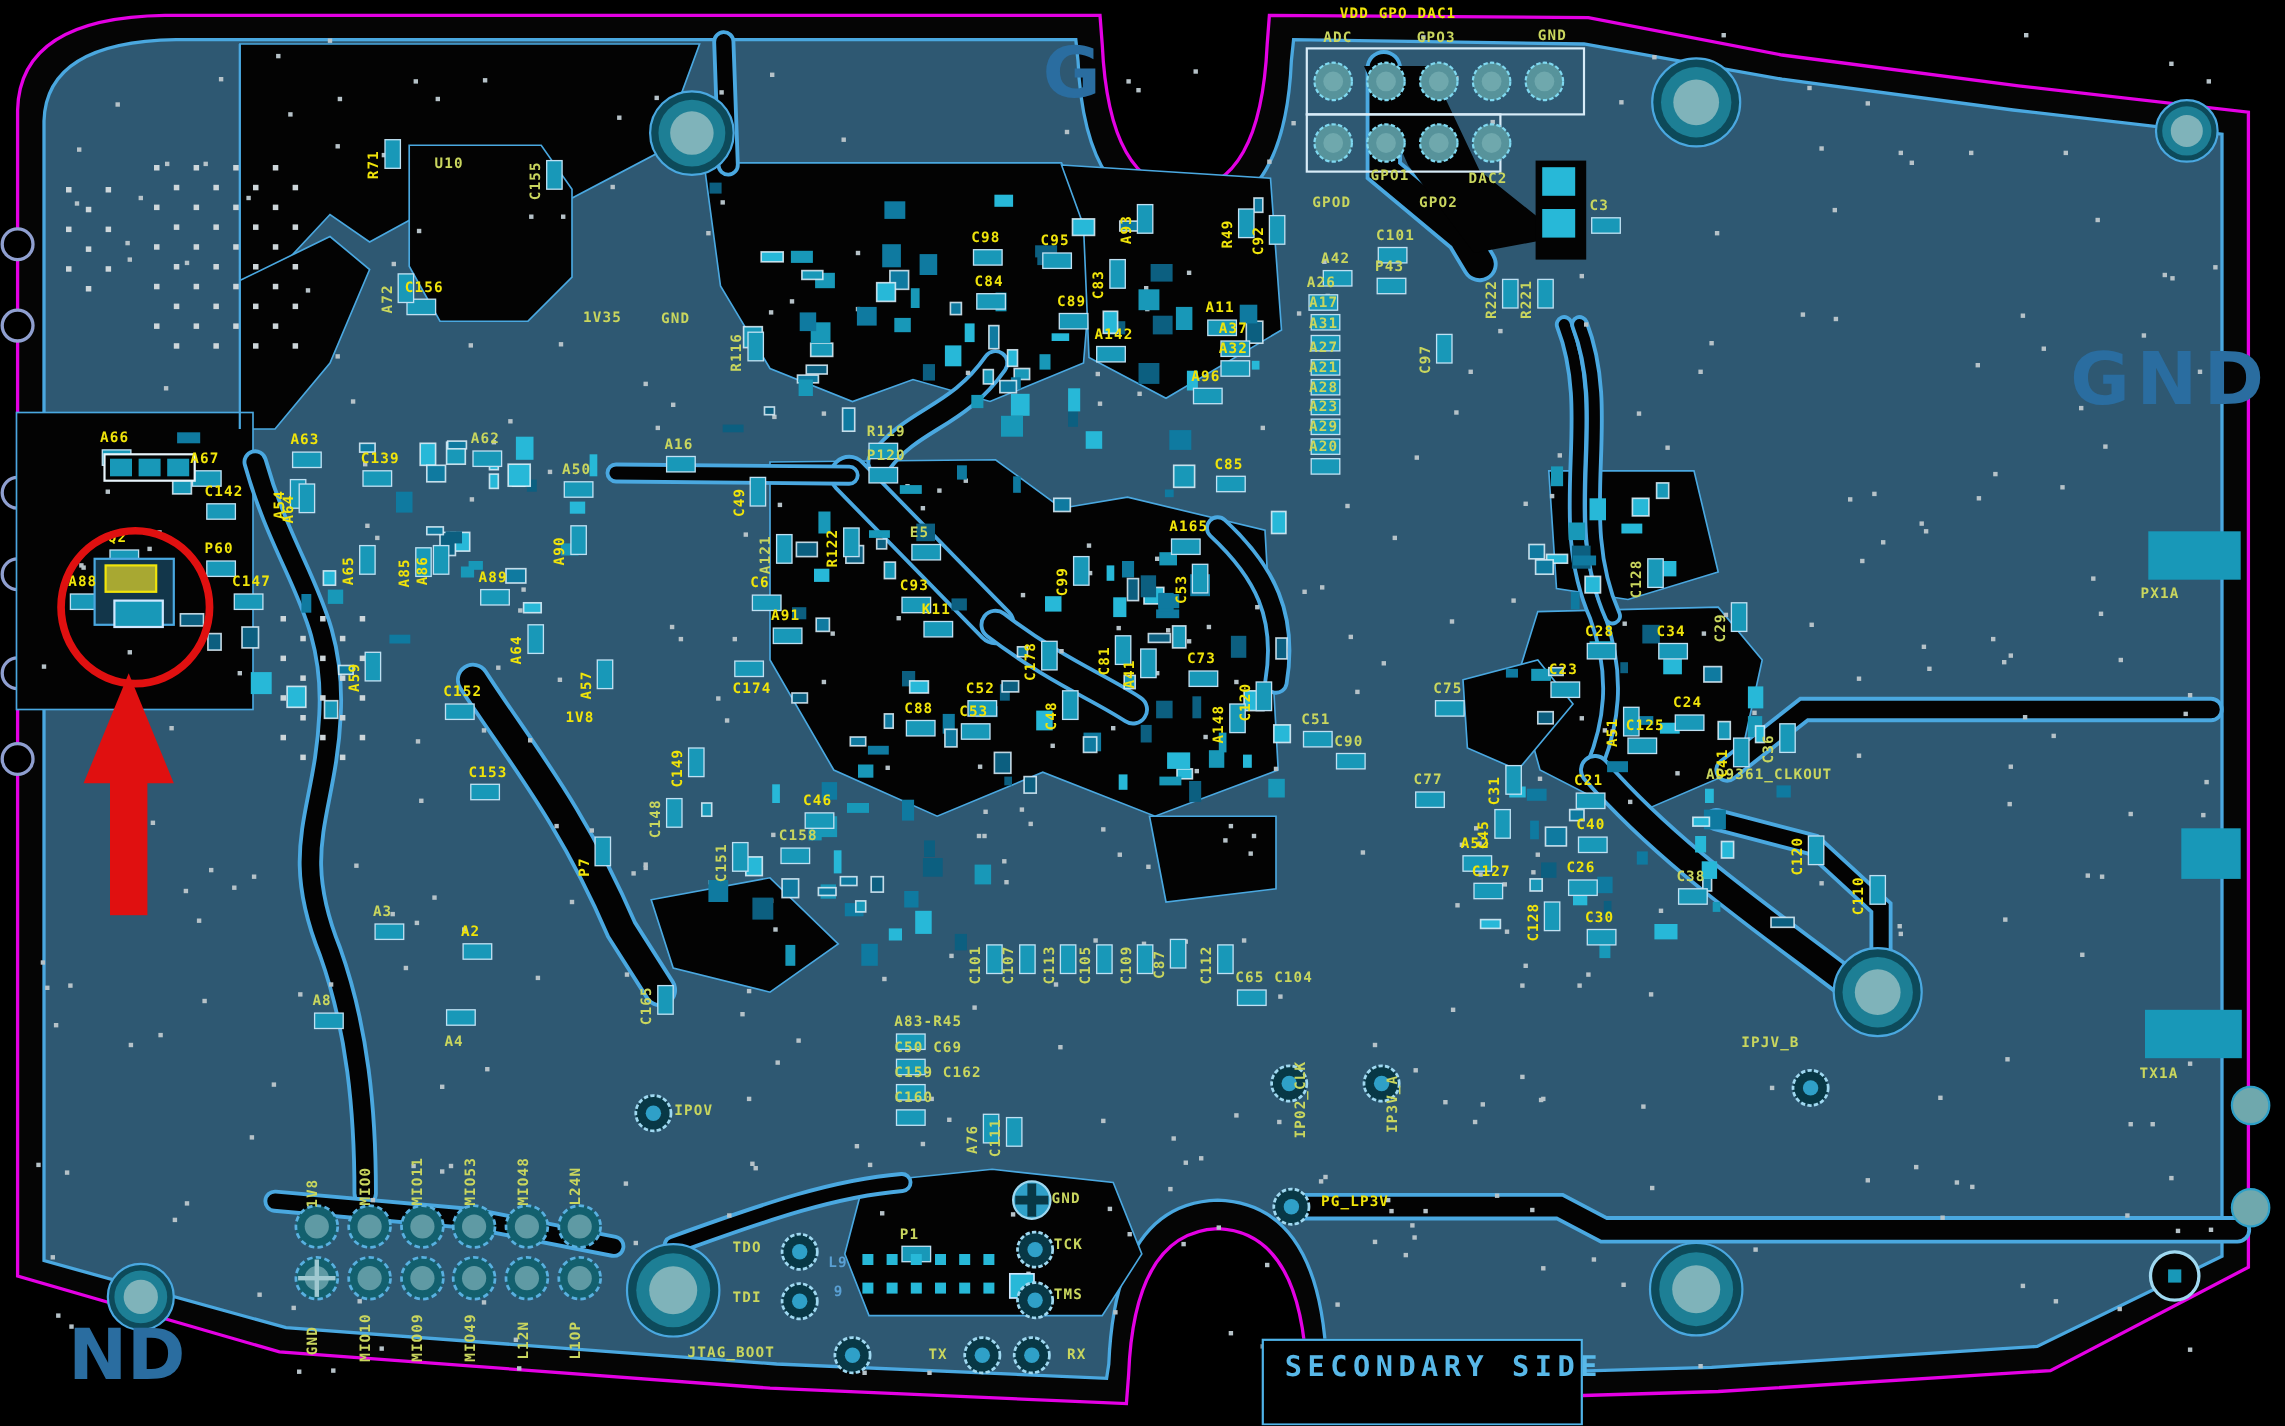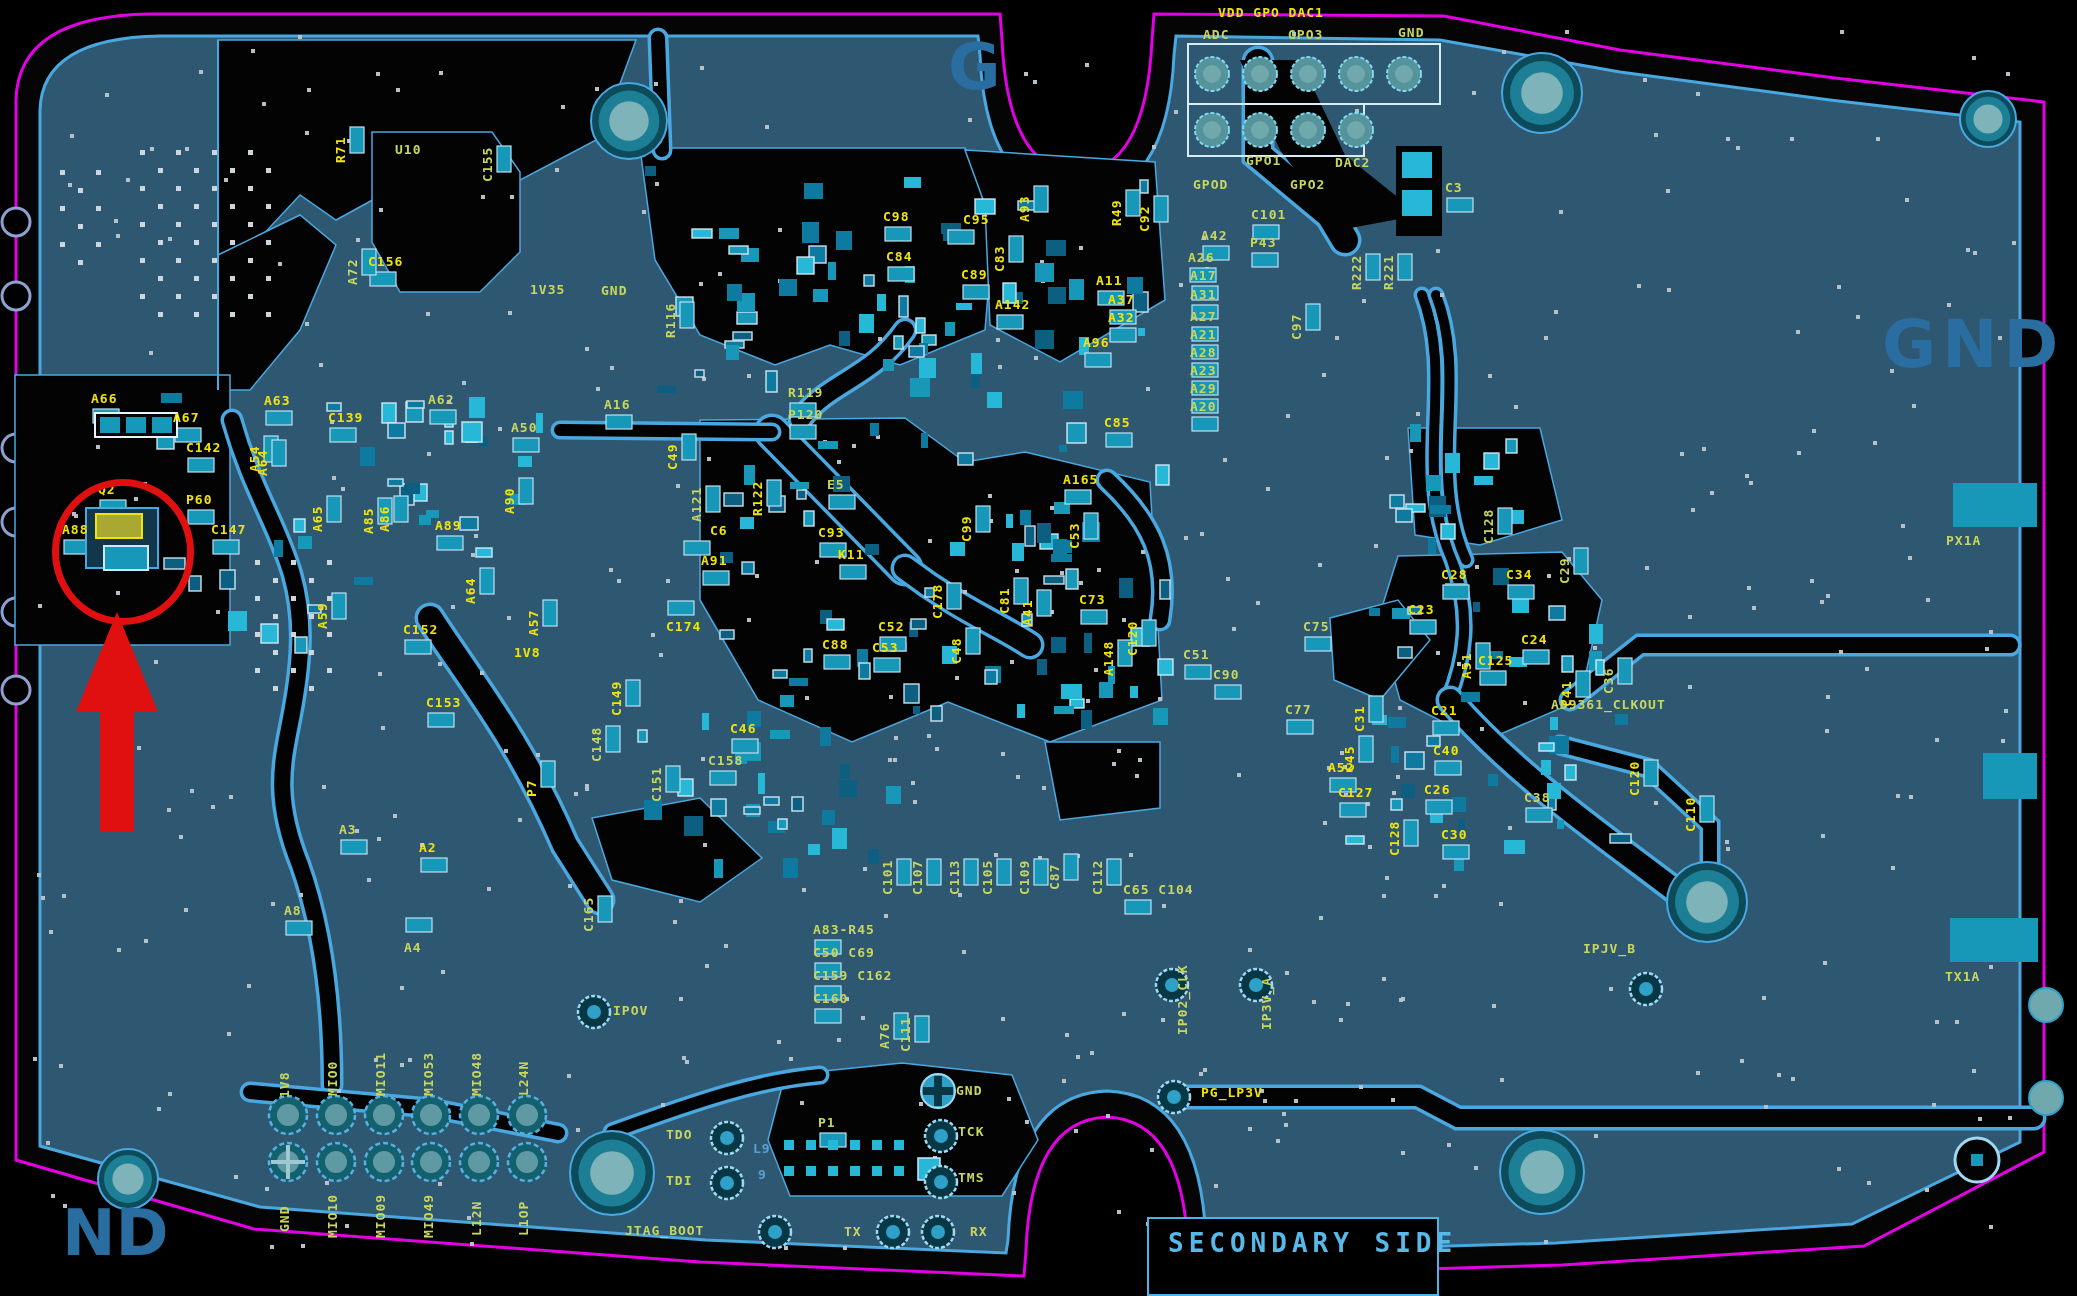--- a/index.html
+++ b/index.html
@@ -1158,21 +1158,21 @@
       <span class="lbl c-g" style="left: 1188px; top: 251px;">A26</span>
       <span class="lbl c-g" style="left: 1190px; top: 269px;">A17</span>
       <span class="lbl c-g" style="left: 1190px; top: 288px;">A31</span>
       <span class="lbl c-g" style="left: 1190px; top: 310px;">A27</span>
       <span class="lbl c-g" style="left: 1190px; top: 328px;">A21</span>
       <span class="lbl c-g" style="left: 1190px; top: 346px; text-align: right;">A28</span>
       <span class="lbl c-g" style="left: 1190px; top: 364px;">A23</span>
       <span class="lbl c-g" style="left: 1190px; top: 382px;">A29</span>
       <span class="lbl c-g" style="left: 1190px; top: 400px;">A20</span>
       <span class="lbl c-y" style="left: 883px; top: 210px;">C98</span>
-      <span class="lbl c-y" style="left: 946px; top: 213px; margin-left: 17px;">C95</span>
+      <span class="lbl c-y" style="left: 946px; top: 213px;">C95</span>
       <span class="lbl c-y" style="left: 886px; top: 250px;">C84</span>
       <span class="lbl c-y" style="left: 961px; top: 268px;">C89</span>
       <span class="lbl c-y" style="left: 995px; top: 298px;">A142</span>
       <span class="lbl c-y" style="left: 1096px; top: 274px;">A11</span>
       <span class="lbl c-y" style="left: 1108px; top: 293px;">A37</span>
       <span class="lbl c-y" style="left: 1108px; top: 311px;">A32</span>
       <span class="lbl c-y" style="left: 1083px; top: 336px;">A96</span>
       <span class="lbl c-y" style="left: 1104px; top: 416px;">C85</span>
       <span class="lbl c-g" style="left: 530px; top: 283px;">1V35</span>
       <span class="lbl c-g" style="left: 601px; top: 284px;">GND</span>
@@ -1185,21 +1185,21 @@
       <span class="lbl c-y" style="left: 264px; top: 394px;">A63</span>
       <span class="lbl c-y" style="left: 91px; top: 392px;">A66</span>
       <span class="lbl c-y" style="left: 173px; top: 411px;">A67</span>
       <span class="lbl c-y" style="left: 186px; top: 441px;">C142</span>
       <span class="lbl c-y" style="left: 98px; top: 483px;">Q2</span>
       <span class="lbl c-y" style="left: 186px; top: 493px; text-align: center;">P60</span>
       <span class="lbl c-y" style="left: 62px; top: 523px;">A88</span>
       <span class="lbl c-y" style="left: 211px; top: 523px;">C147</span>
       <span class="lbl c-y" style="left: 435px; top: 519px;">A89</span>
       <span class="lbl c-g" style="left: 827px; top: 478px;">E5</span>
-      <span class="lbl c-y" style="left: 682px; top: 524px; margin-left: 28px;">C6</span>
+      <span class="lbl c-y" style="left: 682px; top: 524px;">C6</span>
       <span class="lbl c-y" style="left: 818px; top: 526px;">C93</span>
       <span class="lbl c-y" style="left: 838px; top: 548px;">K11</span>
       <span class="lbl c-y" style="left: 701px; top: 554px;">A91</span>
       <span class="lbl c-y" style="left: 666px; top: 584px; margin-top: 36px;">C174</span>
       <span class="lbl c-y" style="left: 1079px; top: 593px;">C73</span>
       <span class="lbl c-g" style="left: 1303px; top: 620px;">C75</span>
       <span class="lbl c-y" style="left: 1408px; top: 603px;">C23</span>
       <span class="lbl c-y" style="left: 1441px; top: 568px;">C28</span>
       <span class="lbl c-y" style="left: 1506px; top: 568px;">C34</span>
       <span class="lbl c-y" style="left: 1521px; top: 633px;">C24</span>

